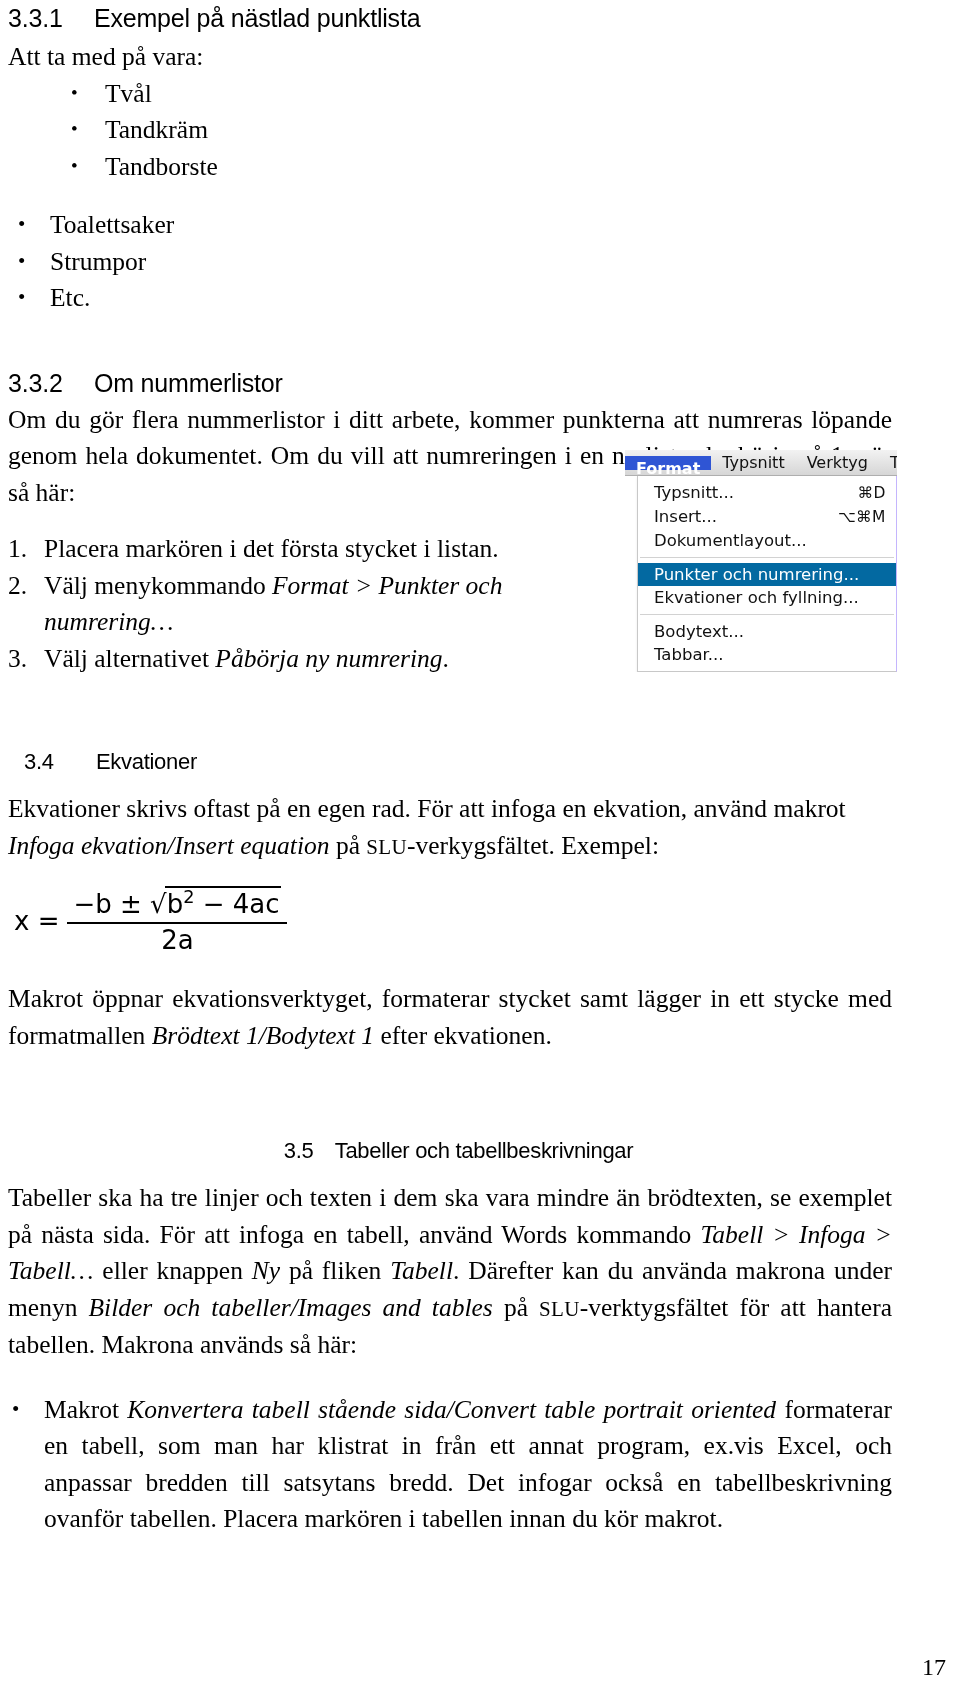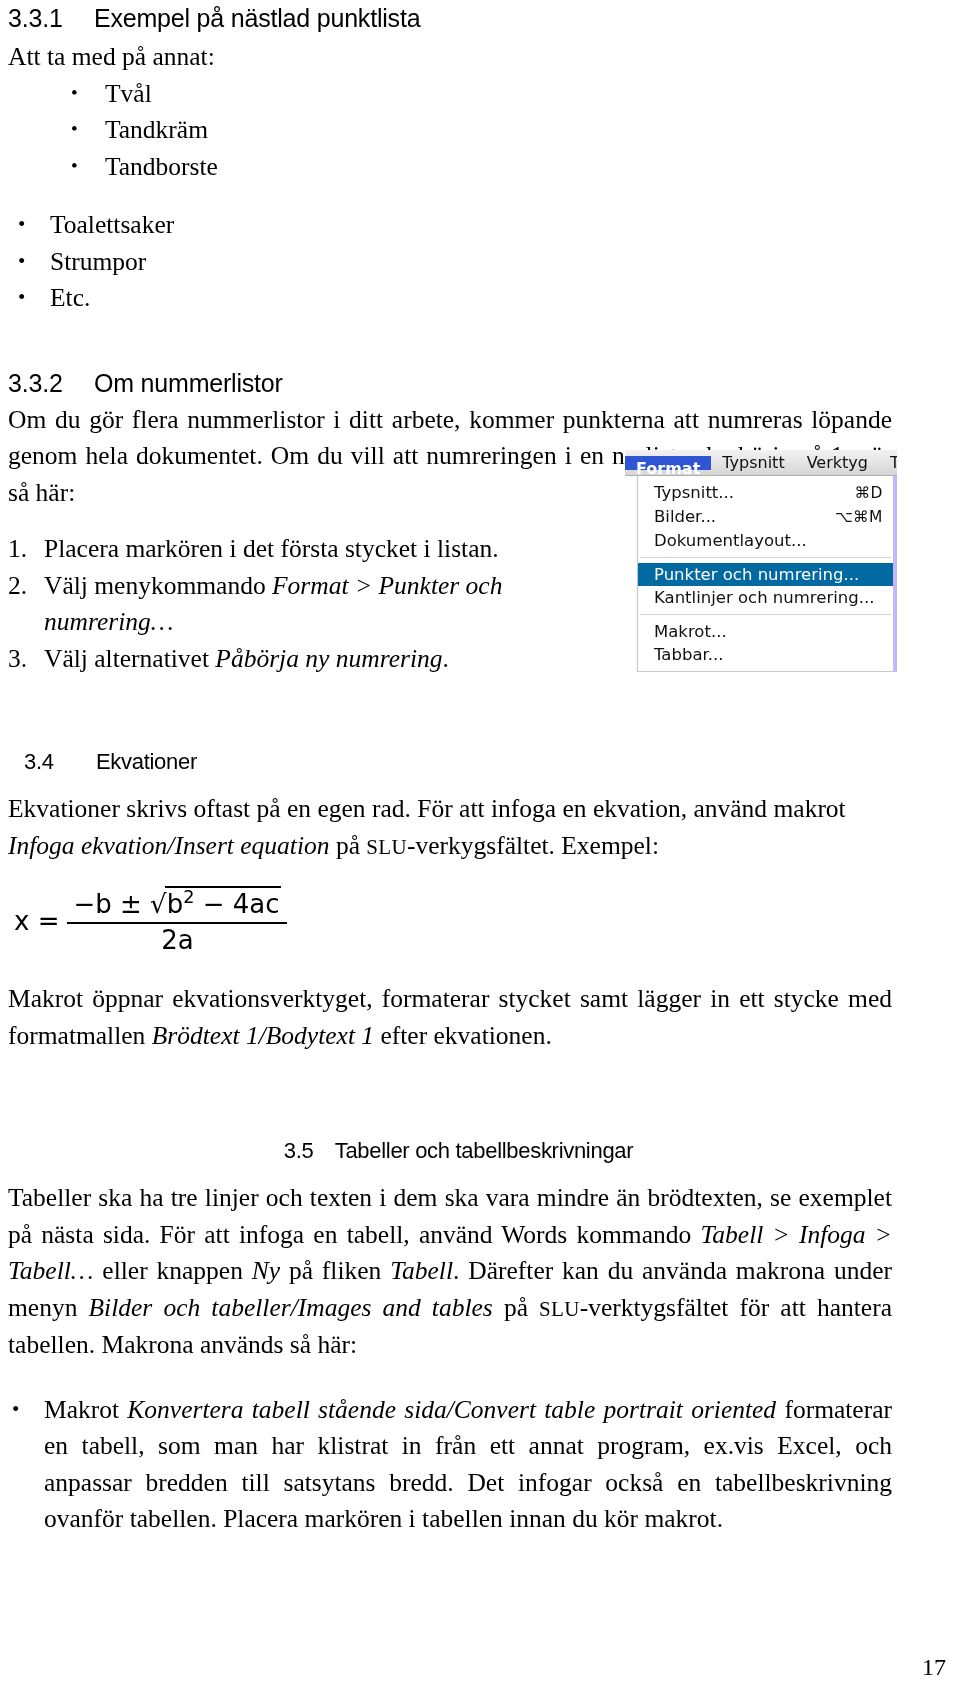--- a/index.html
+++ b/index.html
@@ -187,21 +187,21 @@
     color: #ffffff;
     font-weight: bold;
     height: 14px;
   }
   .mpanel {
     position: relative;
     margin-left: 12px;
     width: 260px;
     background: #ffffff;
     border-left: 1px solid #c8c8c8;
-    border-right: 4px solid #c4b5fd;
+    border-right: 1px solid #c4b5fd;
     border-bottom: 1px solid #c8c8c8;
     box-shadow: 1px 2px 3px rgba(0,0,0,0.18);
     padding-top: 5px;
     box-sizing: border-box;
     height: 196px;
     overflow: hidden;
   }
   .mitem {
     display: flex;
     justify-content: space-between;
@@ -242,21 +242,21 @@
 </head>
 <body>
 
 <div class="page">
   <div class="content">
 
     <h3 class="h3" style="margin-top:4px;">
       <span class="num">3.3.1</span><span>Exempel på nästlad punktlista</span>
     </h3>
 
-    <p class="body nojust" style="margin-top:6px;">Att ta med på annat:</p>
+    <p class="body nojust" style="margin-top:6px;">Att ta med på vara:</p>
 
     <ul class="bl lvl2">
       <li><span>Tvål</span></li>
       <li><span>Tandkräm</span></li>
       <li><span>Tandborste</span></li>
     </ul>
     <ul class="bl" style="margin-top:22px;">
       <li><span>Toalettsaker</span></li>
     </ul>
     <ul class="bl">
@@ -327,39 +327,39 @@
       <span class="mtitle">Typsnitt</span>
       <span class="mtitle">Verktyg</span>
       <span class="mtitle">T</span>
     </div>
     <div class="mpanel mclip">
       <div class="mitem">
         <span>Typsnitt...</span>
         <span class="key">⌘D</span>
       </div>
       <div class="mitem">
-        <span>Bilder...</span>
+        <span>Insert...</span>
         <span class="key">⌥⌘M</span>
       </div>
       <div class="mitem">
         <span>Dokumentlayout...</span>
         <span class="key"></span>
       </div>
       <div class="msep"></div>
       <div class="mitem sel">
         <span>Punkter och numrering...</span>
         <span class="key"></span>
       </div>
       <div class="mitem">
-        <span>Kantlinjer och numrering...</span>
+        <span>Ekvationer och fyllning...</span>
         <span class="key"></span>
       </div>
       <div class="msep"></div>
       <div class="mitem">
-        <span>Makrot...</span>
+        <span>Bodytext...</span>
         <span class="key"></span>
       </div>
       <div class="mitem">
         <span>Tabbar...</span>
         <span class="key"></span>
       </div>
       <div class="mitem">
         <span>Anfang</span>
         <span class="key"></span>
       </div>

